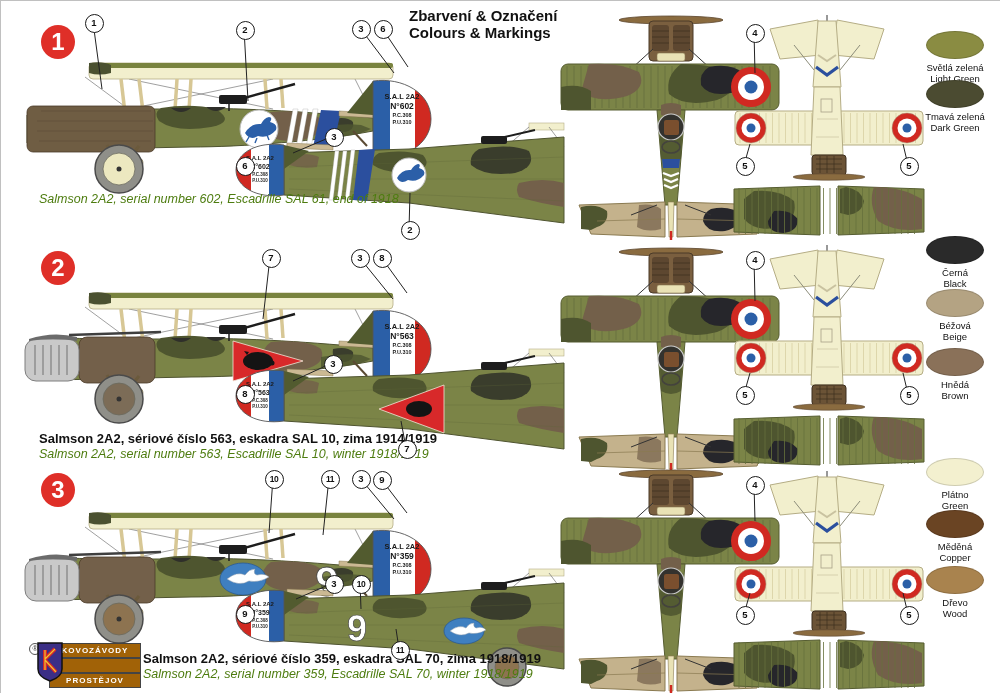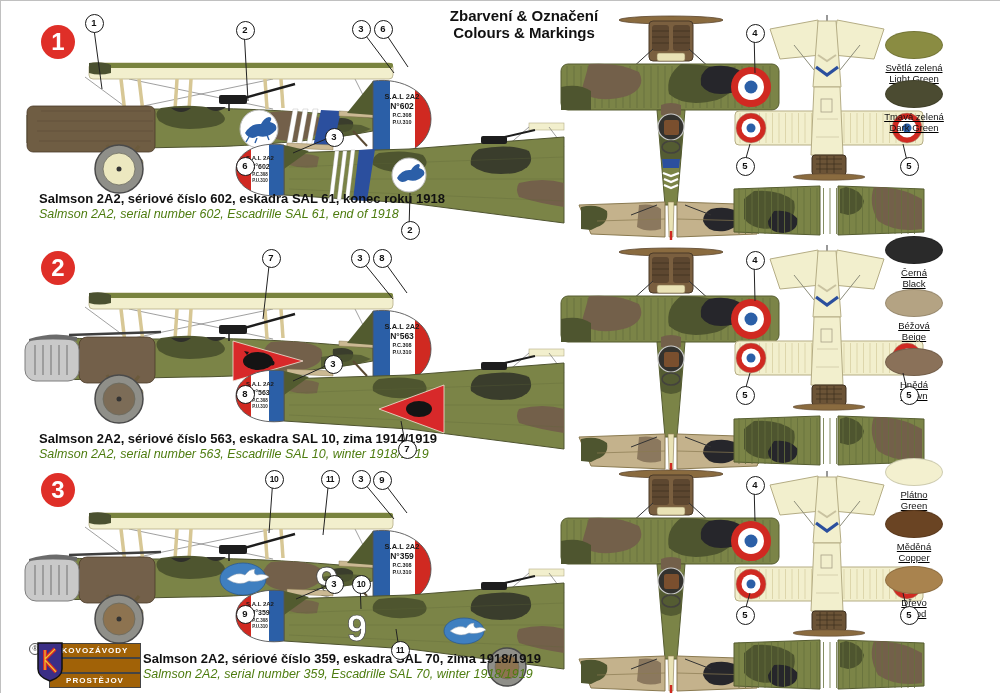--- a/index.html
+++ b/index.html
@@ -1,19 +1,19 @@
 <!DOCTYPE html>
 <html><head>
 <meta charset="utf-8">
 <style>
   html,body{margin:0;padding:0;background:#e8e8e8;font-family:"Liberation Sans",sans-serif;}
   #page{position:relative;width:1000px;height:693px;background:#fff;border:1px solid #c0c0c0;
         overflow:hidden;margin:0 auto;}
   
-  #title{position:absolute;left:408px;top:6px;width:230px;text-align:center;
+  #title{position:absolute;left:408px;top:6px;width:230px;
          font-weight:bold;font-size:15px;line-height:1.15;color:#111;}
   
   .badge{position:absolute;width:34px;height:34px;border-radius:50%;background:#df2f28;
          color:#fff;font-weight:bold;font-size:24px;text-align:center;line-height:34px;}
   
   .caption{position:absolute;width:620px;}
   .caption .cz{font-weight:bold;font-size:13px;color:#111;}
   .caption .en{font-style:italic;font-size:12.5px;color:#4d7c0f;margin-top:1px;}
   
   .row{position:absolute;left:0;top:0;width:1000px;height:0;}
@@ -24,21 +24,21 @@
   .row.s2 .v2{display:inline;}
   .row.s3 .v3{display:inline;}
   .row.s2 .v23,.row.s3 .v23{display:inline;}
   
   #lines{position:absolute;left:0;top:0;width:1000px;height:693px;z-index:4;pointer-events:none;}
   .callout{position:absolute;width:17px;height:17px;border:1.4px solid #1a1a1a;border-radius:50%;
            background:#fff;z-index:5;text-align:center;font-size:9.5px;font-weight:bold;
            line-height:16px;color:#111;}
   .callout.wide{font-size:8.5px;letter-spacing:-0.5px;}
   
-  .swatch{position:absolute;left:875px;width:76px;text-align:center;z-index:3;text-decoration:underline;}
+  .swatch{position:absolute;left:916px;width:76px;text-align:center;z-index:3;}
   .swatch .blob{width:56px;height:26px;border-radius:50%;margin:0 auto 3px auto;border:1px solid rgba(0,0,0,.15);}
   .swatch .lab{font-size:9.5px;line-height:1.18;color:#111;}
   
   #logo{position:absolute;left:28px;top:641px;width:110px;height:47px;z-index:3;}
   #logo .bar{position:absolute;left:20px;width:90px;height:13px;background:#a16207;color:#fff;
              font-size:8px;font-weight:bold;letter-spacing:1px;text-align:center;line-height:13px;
              border:1px solid #444;}
   #logo .b1{top:1px;} #logo .b2{top:16px;} #logo .b3{top:31px;}
   #logo .shield{position:absolute;left:8px;top:0px;width:26px;height:40px;z-index:2;}
   #logo .reg{position:absolute;left:0px;top:1px;width:10px;height:10px;border:1px solid #555;
@@ -479,21 +479,20 @@
           <line x1="148" x2="148" y1="3" y2="49"></line>
           <line x1="154.5" x2="154.5" y1="3" y2="49"></line>
           <line x1="161" x2="161" y1="3" y2="49"></line>
           <line x1="167.5" x2="167.5" y1="3" y2="49"></line>
           <line x1="174" x2="174" y1="3" y2="49"></line>
           <line x1="180.5" x2="180.5" y1="3" y2="49"></line>
         </g>
     </svg>
 
     <div class="caption" style="left: 38px; top: 190px;">
-      <div class="cz">Salmson 2A2, sériové číslo 602, eskadra SAL 61, konec roku 1918</div>
       <div class="en">Salmson 2A2, serial number 602, Escadrille SAL 61, end of 1918</div>
     </div>
   </div>
     <div class="callout" style="left: 83.5px; top: 12.5px;"><span>1</span></div>
     <div class="callout" style="left: 234.5px; top: 19.5px;"><span>2</span></div>
     <div class="callout" style="left: 350.5px; top: 18.5px;"><span>3</span></div>
     <div class="callout" style="left: 372.5px; top: 18.5px;"><span>6</span></div>
     <div class="callout" style="left: 323.5px; top: 126.5px;"><span>3</span></div>
     <div class="callout" style="left: 234.5px; top: 155.5px;"><span>6</span></div>
     <div class="callout" style="left: 399.5px; top: 219.5px;"><span>2</span></div>

